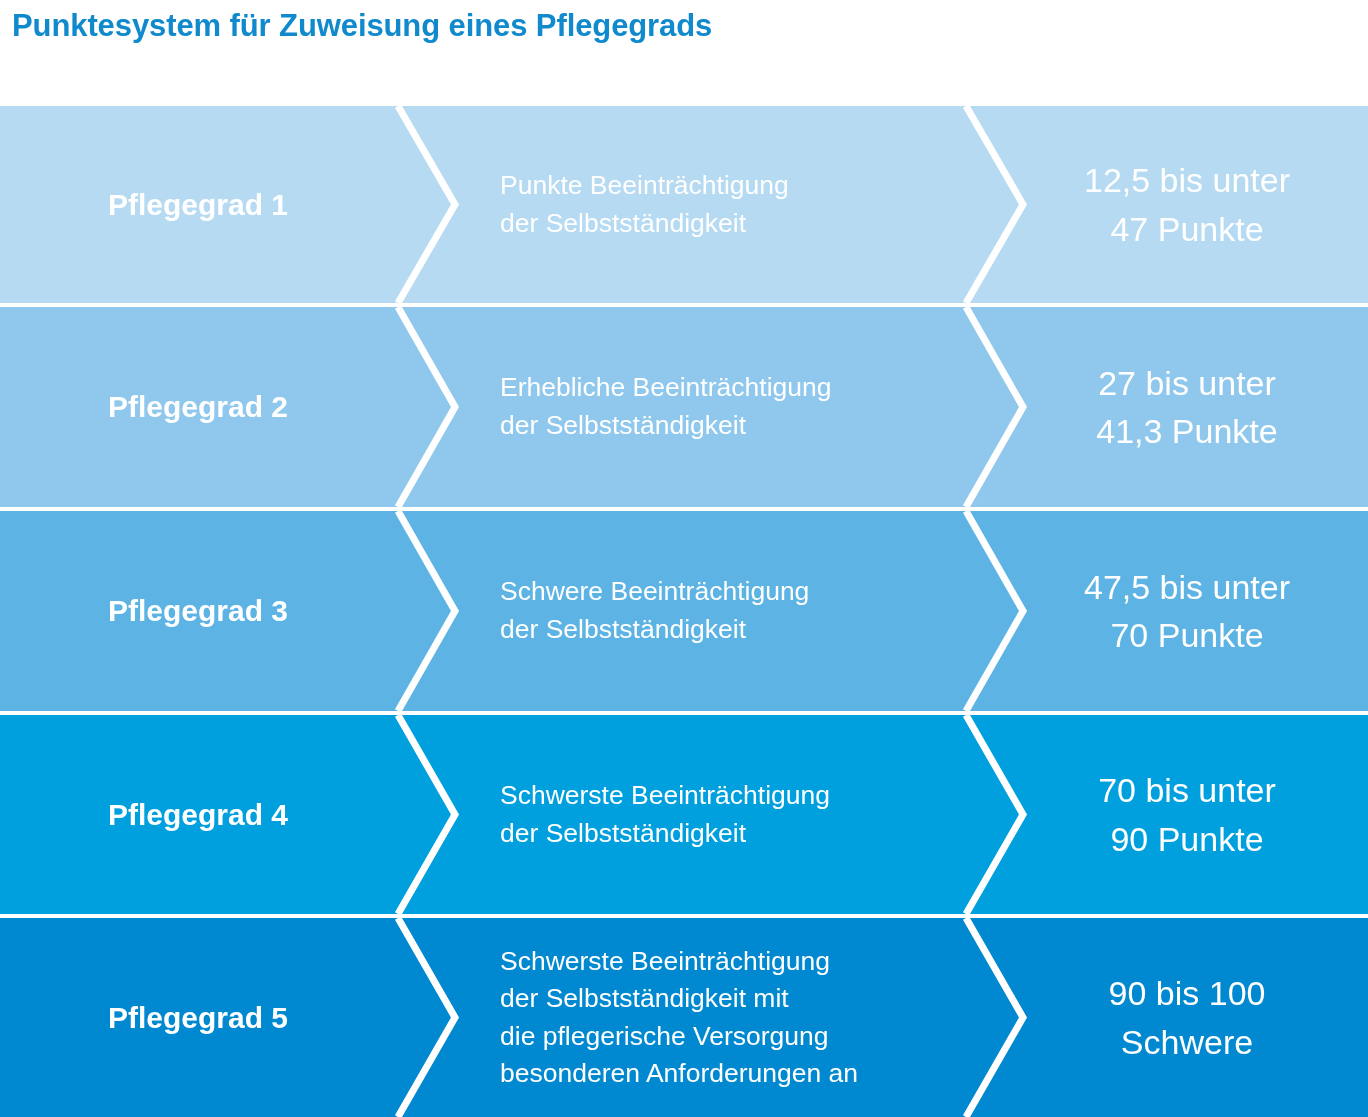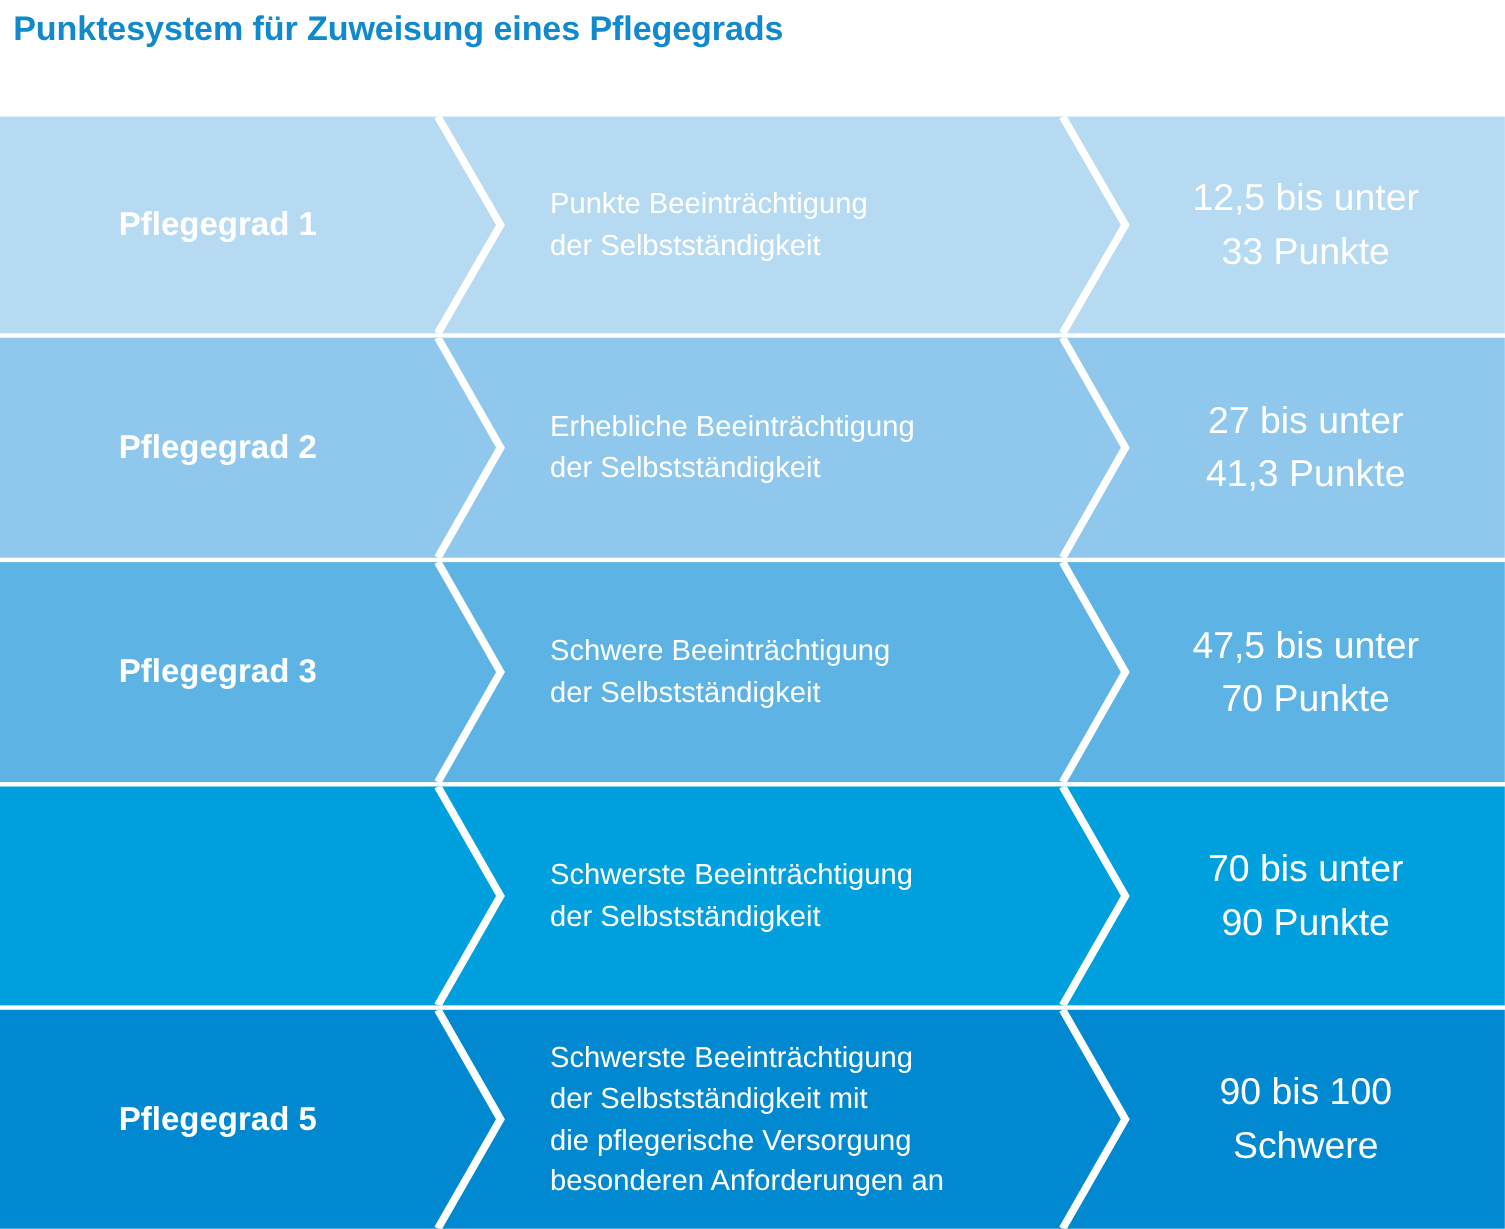--- a/index.html
+++ b/index.html
@@ -152,21 +152,21 @@
         </div>
         <div class="col-desc">
           <div class="desc-text">
             <div>Punkte Beeinträchtigung</div>
             <div>der Selbstständigkeit</div>
           </div>
         </div>
         <div class="col-points">
           <div class="points-text">
             <div>12,5 bis unter</div>
-            <div>33 Punkte</div>
+            <div>47 Punkte</div>
           </div>
         </div>
       </div>
       <div class="grade-row" data-row="2" style="top: 201px; height: 200px;">
         <div class="row-bg" style="background: rgb(143, 200, 236);"></div>
         <svg class="row-svg" viewBox="0 0 1368 200" preserveAspectRatio="none">
           <polyline points="398,0 455,100 398,200" fill="none" stroke="#ffffff" stroke-width="7" stroke-linejoin="miter" vector-effect="non-scaling-stroke"></polyline>
           <polyline points="966,0 1023,100 966,200" fill="none" stroke="#ffffff" stroke-width="7" stroke-linejoin="miter" vector-effect="non-scaling-stroke"></polyline>
         </svg>
         <div class="col-grade">
@@ -206,20 +206,23 @@
             <div>70 Punkte</div>
           </div>
         </div>
       </div>
       <div class="grade-row" data-row="4" style="top: 609px; height: 199px;">
         <div class="row-bg" style="background: rgb(0, 160, 222);"></div>
         <svg class="row-svg" viewBox="0 0 1368 199" preserveAspectRatio="none">
           <polyline points="398,0 455,99.5 398,199" fill="none" stroke="#ffffff" stroke-width="7" stroke-linejoin="miter" vector-effect="non-scaling-stroke"></polyline>
           <polyline points="966,0 1023,99.5 966,199" fill="none" stroke="#ffffff" stroke-width="7" stroke-linejoin="miter" vector-effect="non-scaling-stroke"></polyline>
         </svg>
+        <div class="col-grade">
+          <div class="grade-label">Pflegegrad 4</div>
+        </div>
         <div class="col-desc">
           <div class="desc-text">
             <div>Schwerste Beeinträchtigung</div>
             <div>der Selbstständigkeit</div>
           </div>
         </div>
         <div class="col-points">
           <div class="points-text">
             <div>70 bis unter</div>
             <div>90 Punkte</div>

